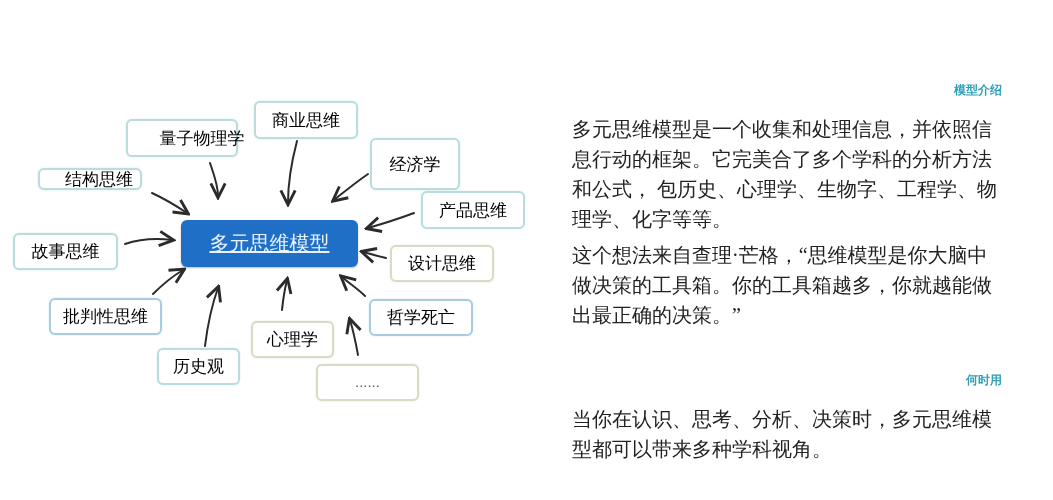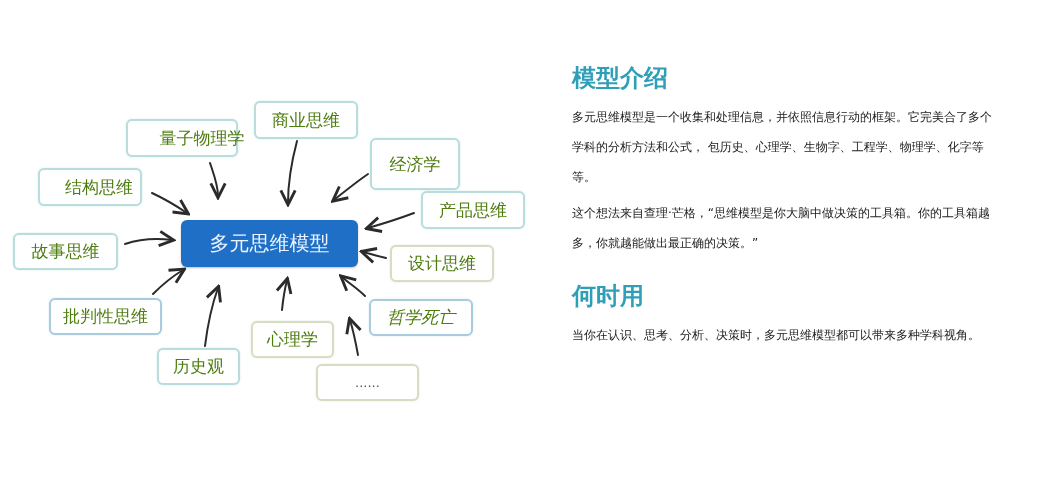--- a/index.html
+++ b/index.html
@@ -3,31 +3,31 @@
 <meta charset="utf-8">
 <style>
   html, body { margin: 0; padding: 0; background: #ffffff; }
   body { width: 1053px; height: 500px; position: relative; overflow: hidden;
          font-family: "DejaVu Sans", "Liberation Sans", sans-serif; }
   #diagram { position: absolute; left: 0; top: 0; width: 560px; height: 500px; }
   svg.arrows { position: absolute; left: 0; top: 0; width: 560px; height: 500px; pointer-events: none; }
   .node { position: absolute; box-sizing: border-box; background: #ffffff;
           border: 2px solid #b9dcdd; border-radius: 6px;
           display: flex; align-items: center; justify-content: center;
-          font-size: 17px; color: #4d7c0f; white-space: nowrap;
+          font-size: 17px; color: #000000; white-space: nowrap;
           box-shadow: 0 0 2px rgba(120,190,190,0.35); }
   .node.warm { border-color: #d9dcc0; }
   .node.blue { border-color: #a9cbe0; }
   .center { position: absolute; left: 181px; top: 220px; width: 177px; height: 47px;
             background: #1f6fc7; border-radius: 6px; color: #eaf3ff;
             display: flex; align-items: center; justify-content: center;
-            font-size: 20px; box-shadow: 0 1px 2px rgba(0,0,0,0.25); }
+            font-size: 20px; box-shadow: 0 1px 2px rgba(0,0,0,0.25); text-decoration: underline; }
   #panel { position: absolute; left: 572px; top: 58px; width: 430px; }
-  .heading { font-size: 24px; font-weight: bold; color: #2f9fb8; margin: 4px 0 8px 0; line-height: 32px; }
-  .para { font-size: 12px; color: #222222; line-height: 30px; margin: 0; }
+  .heading { font-size: 12px; font-weight: bold; color: #2f9fb8; margin: 16px 0 8px 0; line-height: 32px; text-align: right; }
+  .para { font-size: 20px; color: #222222; line-height: 30px; margin: 0; font-family: Liberation Serif, serif; }
   .para + .para { margin-top: 2px; }
   .gap { height: 18px; }
 </style>
 </head>
 <body>
 
 <div id="diagram">
   <svg class="arrows" viewBox="0 0 560 500">
     <defs>
       <marker id="ah" viewBox="0 0 10 10" refX="8" refY="5" markerWidth="9" markerHeight="9" orient="auto-start-reverse">
@@ -56,36 +56,36 @@
 
   <div class="node" style="left:126px;top:119px;width:112px;height:38px;padding-left:40px;">
     <span>量子物理学</span>
   </div>
   <div class="node" style="left:254px;top:101px;width:104px;height:38px;">
     <span>商业思维</span>
   </div>
   <div class="node" style="left:370px;top:138px;width:90px;height:52px;">
     <span>经济学</span>
   </div>
-  <div class="node" style="left:38px;top:168px;width:104px;height:38px;padding-left:18px;">
+  <div class="node" style="left:38px;top:168px;width:104px;height:22px;padding-left:18px;">
     <span>结构思维</span>
   </div>
   <div class="node" style="left:421px;top:191px;width:104px;height:38px;">
     <span>产品思维</span>
   </div>
   <div class="node" style="left:13px;top:233px;width:105px;height:37px;">
     <span>故事思维</span>
   </div>
   <div class="node warm" style="left:390px;top:245px;width:104px;height:37px;">
     <span>设计思维</span>
   </div>
   <div class="node blue" style="left:49px;top:298px;width:113px;height:37px;">
     <span>批判性思维</span>
   </div>
-  <div class="node blue" style="left:369px;top:299px;width:104px;height:37px;font-style:italic;">
+  <div class="node blue" style="left:369px;top:299px;width:104px;height:37px;">
     <span>哲学死亡</span>
   </div>
   <div class="node warm" style="left:251px;top:321px;width:83px;height:37px;">
     <span>心理学</span>
   </div>
   <div class="node" style="left:157px;top:348px;width:83px;height:37px;">
     <span>历史观</span>
   </div>
   <div class="node warm" style="left:316px;top:364px;width:103px;height:37px;color:#555;font-size:13px;">
     <span>......</span>

